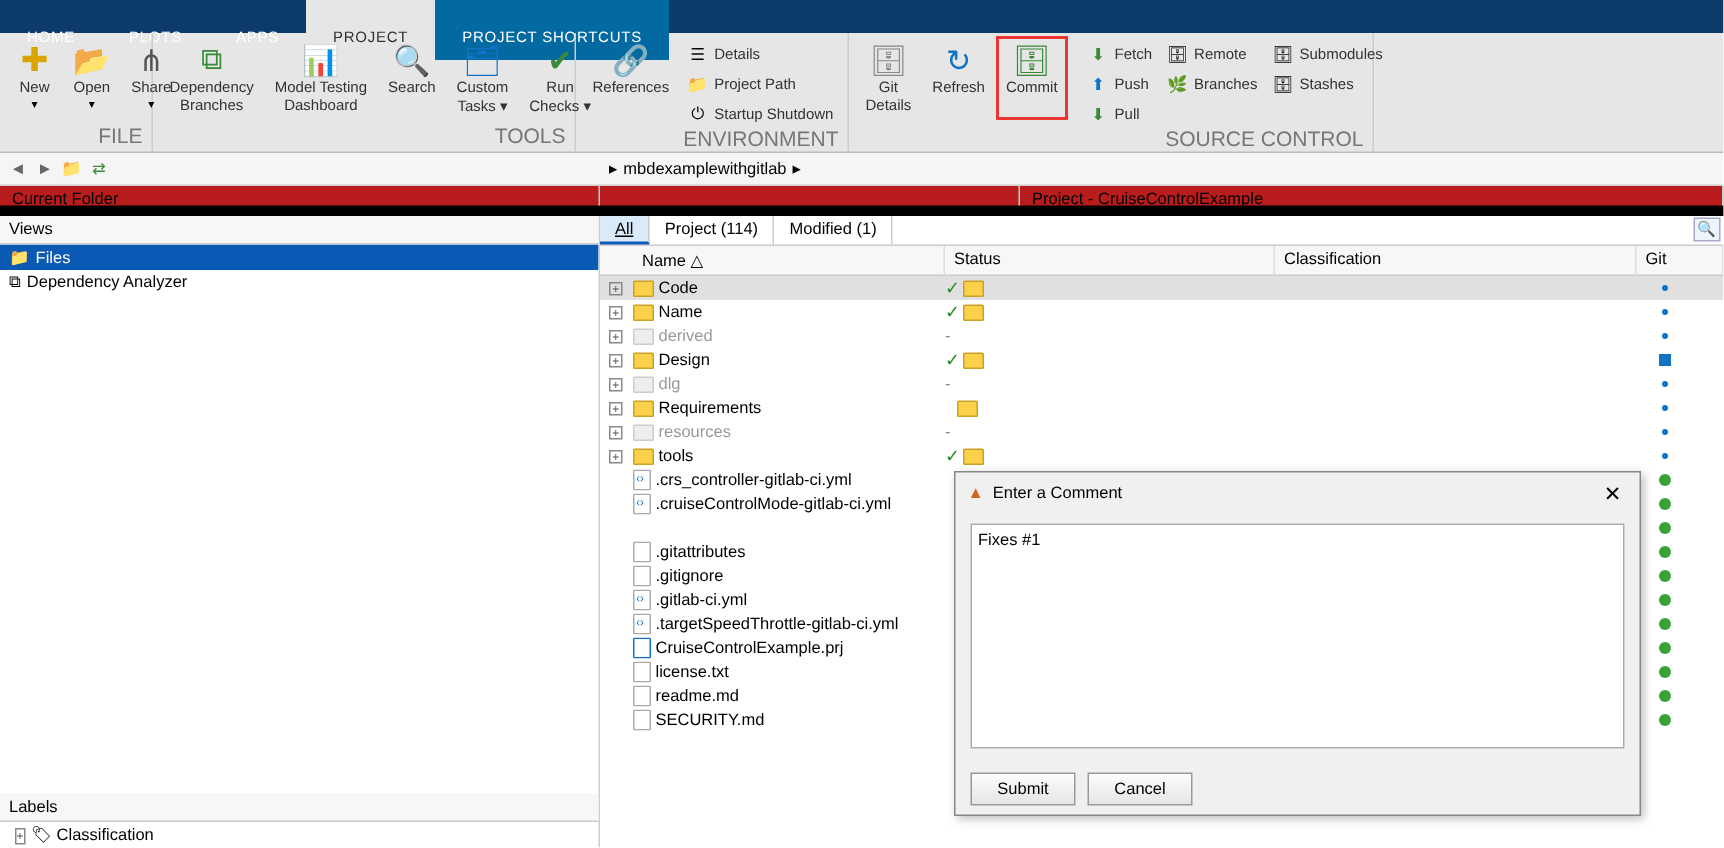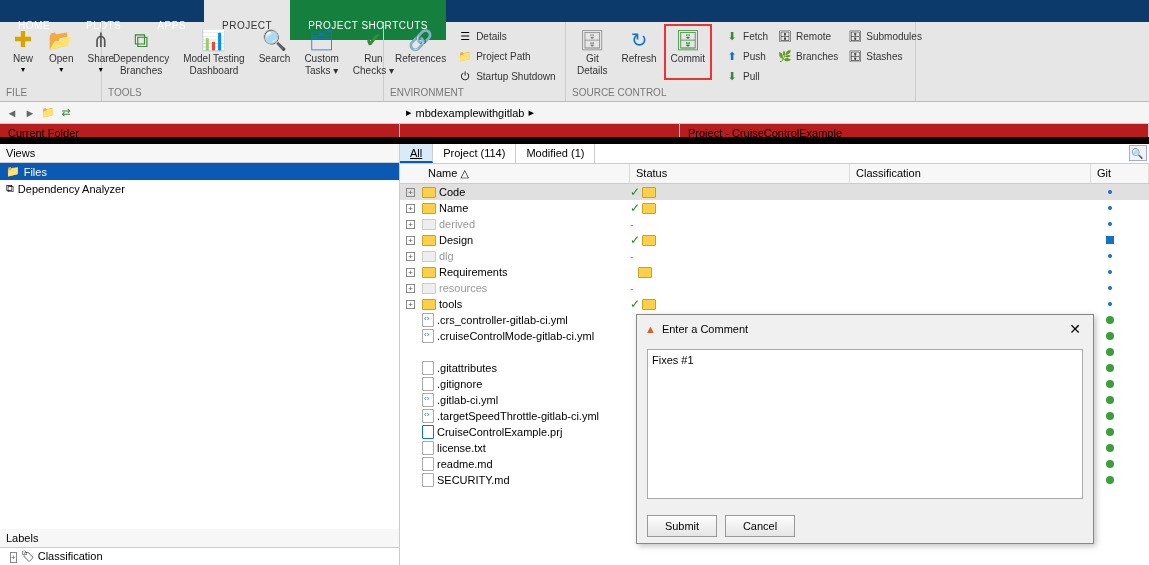--- a/index.html
+++ b/index.html
@@ -2,27 +2,27 @@
 <html><head>
 <meta charset="utf-8">
 <style>
 * { box-sizing: border-box; margin: 0; padding: 0; font-family: "Segoe UI", Arial, sans-serif; font-size: 11px; }
 body { width: 1149px; height: 565px; background: #fff; position: relative; overflow: hidden; }
 
 
 .tabstrip { height: 22px; background: #0b3a6b; display: flex; }
 .tab { padding: 20px 18px; color: #fff; cursor: pointer; font-size: 10px; letter-spacing: 0.5px; }
 .tab.active { background: #e6e6e6; color: #333; }
-.tab.shortcut { background: #15803d; text-align: right; }
+.tab.shortcut { background: #0369a1; text-align: right; }
 
 
 .ribbon { height: 80px; background: #e6e6e6; border-bottom: 1px solid #bbb; display: flex; }
 .rgroup { border-right: 1px solid #ccc; padding: 2px 6px; display: flex; flex-direction: column; justify-content: space-between; }
 .rbody { display: flex; gap: 4px; align-items: flex-start; padding-top: 2px; flex: 1; }
-.rlabel { text-align: left; font-size: 10px; color: #777; padding-bottom: 1px; }
+.rlabel { text-align: right; font-size: 14px; color: #777; padding-bottom: 1px; }
 .rbtn-lg { display: flex; flex-direction: column; align-items: center; gap: 1px; padding: 2px 5px; cursor: pointer; }
 .rbtn-sm { display: flex; align-items: center; gap: 4px; padding: 1px 3px; cursor: pointer; }
 .rstack { display: flex; flex-direction: column; gap: 0; }
 .ricon { width: 24px; height: 24px; display: flex; align-items: center; justify-content: center; }
 .ricon-sm { width: 14px; height: 14px; display: inline-flex; align-items: center; justify-content: center; }
 .rtxt { font-size: 10px; color: #333; white-space: nowrap; }
 .hl { position: absolute; border: 2px solid #e33; left: 664px; top: 24px; width: 48px; height: 56px; pointer-events: none; }
 .vsep { width:1px; background:#ccc; margin:3px 2px; }
 
 

